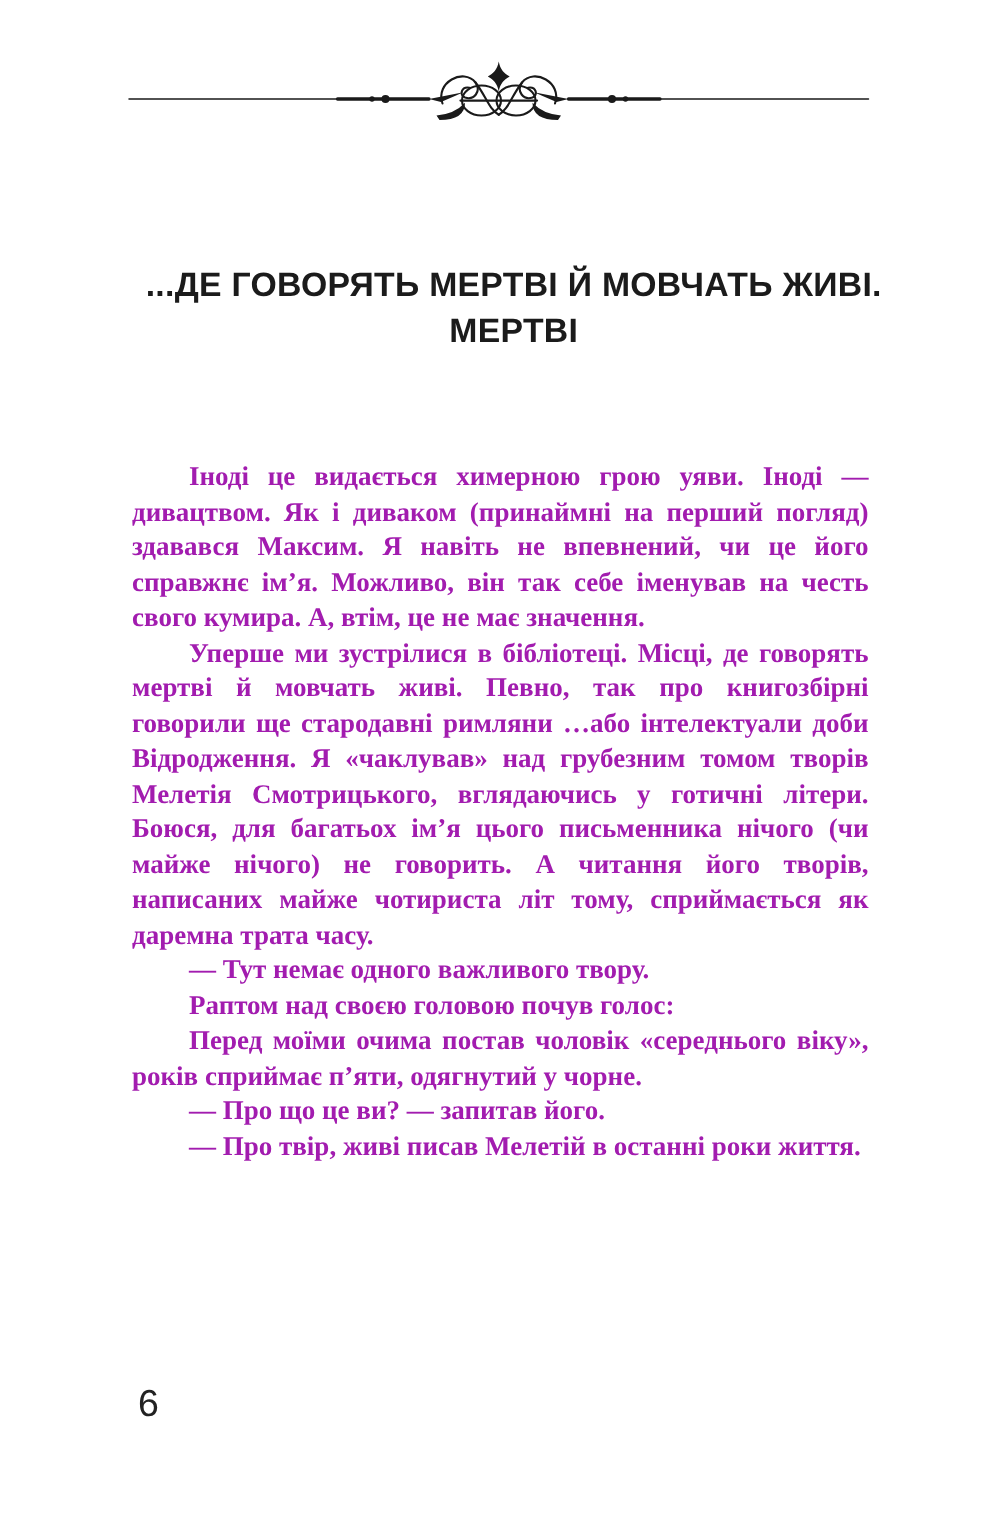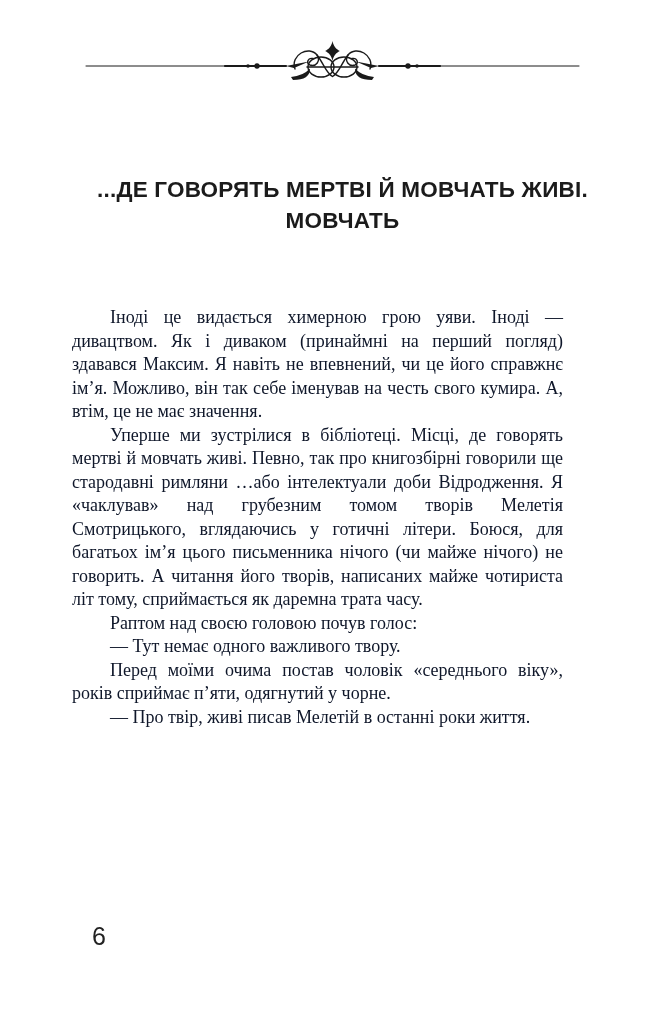--- a/index.html
+++ b/index.html
@@ -30,27 +30,28 @@
     font-family: "Liberation Sans", sans-serif;
     font-weight: 700;
     font-size: 22.5px;
     line-height: 31px;
     letter-spacing: 0.2px;
     color: #1b1b1b;
     padding-left: 20px;
   }
   .body-text {
     position: absolute;
-    left: 72px;
+    left: 88px;
     top: 306px;
     width: 491px;
     font-size: 18px;
     line-height: 23.5px;
     text-align: justify;
-    color: #0f172a;
+    color: #a21caf;
+    font-weight: bold;
   }
   .body-text p {
     margin: 0;
     padding: 0;
     text-indent: 38px;
     hyphens: auto;
   }
   .page-number {
     position: absolute;
     left: 92px;
@@ -97,27 +98,28 @@
 
         <line x1="222" y1="27" x2="273" y2="27" stroke-width="1.5"></line>
 
         <path d="M247.5 1 C248.6 6.5 251 9 254.8 11 C251 13 248.6 15.5 247.5 21 C246.4 15.5 244 13 240.2 11 C244 9 246.4 6.5 247.5 1 Z" fill="#1a1a1a" stroke="none"></path>
       </g>
     </svg>
   </div>
 
   <h1 class="chapter-title">
     <span>...ДЕ ГОВОРЯТЬ МЕРТВІ Й МОВЧАТЬ ЖИВІ.</span><br>
-    <span>МОВЧАТЬ</span>
+    <span>МЕРТВІ</span>
   </h1>
 
   <div class="body-text">
     <p>Іноді це видається химерною грою уяви. Іноді — дивацтвом. Як і диваком (принаймні на перший погляд) здавався Максим. Я навіть не впевнений, чи це його справжнє ім’я. Можливо, він так себе іменував на честь свого кумира. А, втім, це не має значення.</p>
     <p>Уперше ми зустрілися в бібліотеці. Місці, де говорять мертві й мовчать живі. Певно, так про книгозбірні говорили ще стародавні римляни …або інтелектуали доби Відродження. Я «чаклував» над грубезним томом творів Мелетія Смотрицького, вглядаючись у готичні літери. Боюся, для багатьох ім’я цього письменника нічого (чи майже нічого) не говорить. А читання його творів, написаних майже чотириста літ тому, сприймається як даремна трата часу.</p>
+    <p>— Тут немає одного важливого твору.</p>
     <p>Раптом над своєю головою почув голос:</p>
-    <p>— Тут немає одного важливого твору.</p>
     <p>Перед моїми очима постав чоловік «середнього віку», років сприймає п’яти, одягнутий у чорне.</p>
+    <p>— Про що це ви? — запитав його.</p>
     <p>— Про твір, живі писав Мелетій в останні роки життя.</p>
   </div>
 
   <div class="page-number">6</div>
 
 </div>
 
 </body></html>

